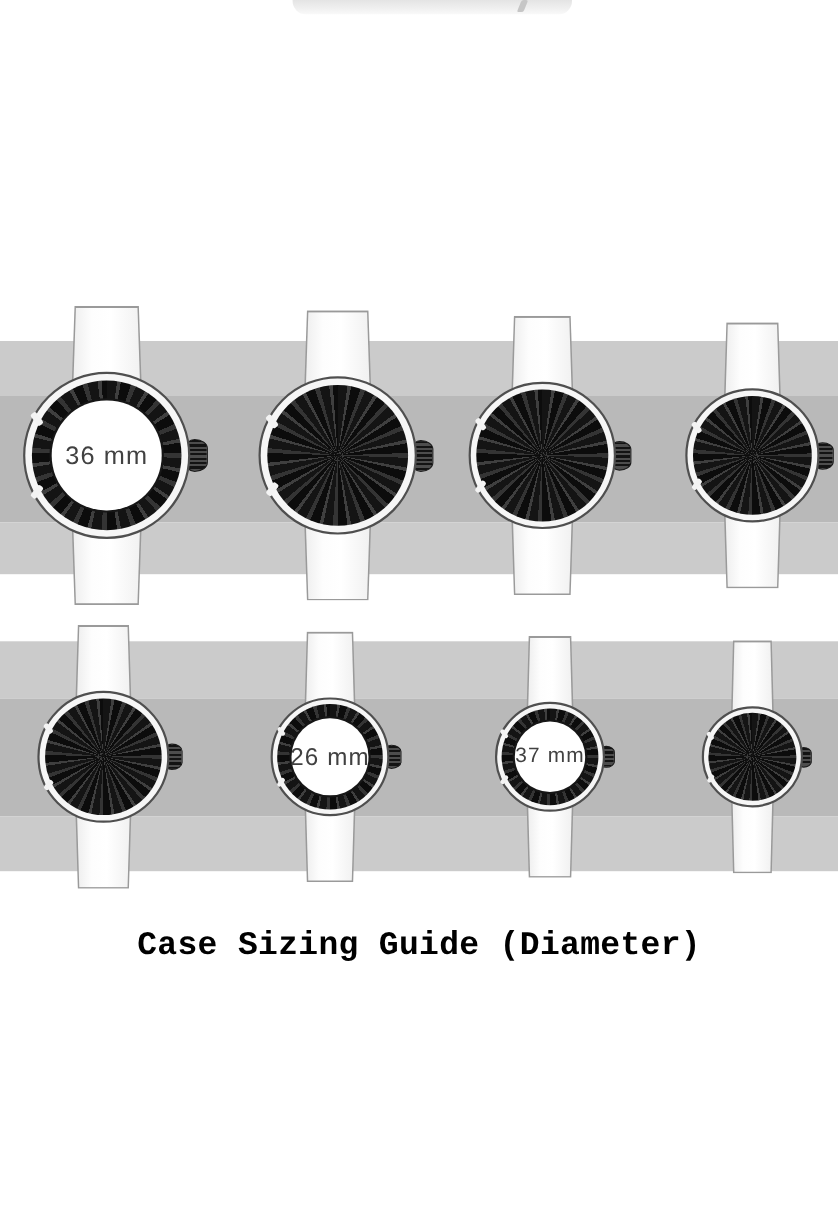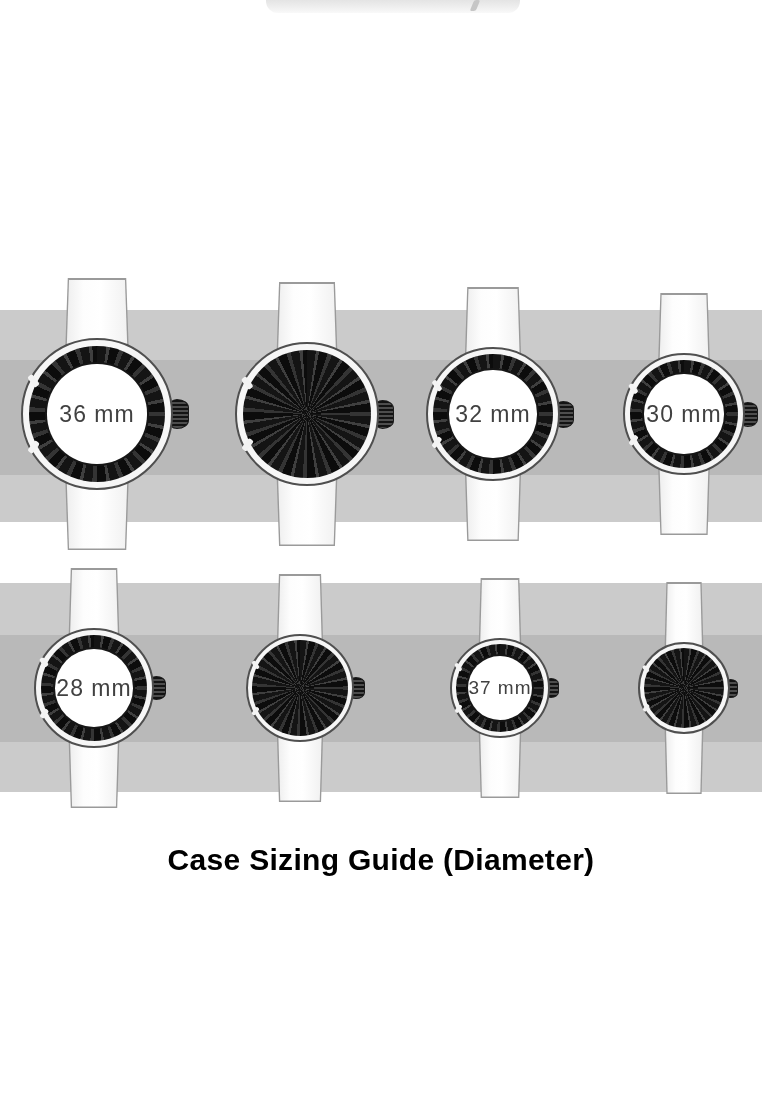--- a/index.html
+++ b/index.html
@@ -140,20 +140,21 @@
   .guide-title {
     position: absolute;
     top: 843px;
     left: 0;
     width: 762px;
     text-align: center;
     font-size: 30px;
     font-weight: bold;
     color: #000000;
     letter-spacing: 0.3px;
+    font-family: Liberation Mono, monospace;
   }
 </style>
 </head>
 <body>
 
 <div class="stage">
 
   <div class="photo-fragment"></div>
 
   <div class="band light b1a"></div>
@@ -186,59 +187,53 @@
     </div>
   </div>
 
   <div class="watch w2">
     <div class="strap"></div>
     <div class="crown"></div>
     <div class="case">
       <div class="bezel"></div>
       <div class="notch notch-top"></div>
       <div class="notch notch-bottom"></div>
+    </div>
+  </div>
+
+  <div class="watch w3">
+    <div class="strap"></div>
+    <div class="crown"></div>
+    <div class="case">
+      <div class="bezel"></div>
+      <div class="notch notch-top"></div>
+      <div class="notch notch-bottom"></div>
+    </div>
+  </div>
+
+  <div class="watch w4">
+    <div class="strap"></div>
+    <div class="crown"></div>
+    <div class="case">
+      <div class="bezel"></div>
+      <div class="notch notch-top"></div>
+      <div class="notch notch-bottom"></div>
+    </div>
+  </div>
+
+  <div class="watch w5">
+    <div class="strap"></div>
+    <div class="crown"></div>
+    <div class="case">
+      <div class="bezel"></div>
+      <div class="notch notch-top"></div>
+      <div class="notch notch-bottom"></div>
       <div class="dial">
-        <span class="size-label">32 mm</span>
+        <span class="size-label">26 mm</span>
       </div>
-    </div>
-  </div>
-
-  <div class="watch w3">
-    <div class="strap"></div>
-    <div class="crown"></div>
-    <div class="case">
-      <div class="bezel"></div>
-      <div class="notch notch-top"></div>
-      <div class="notch notch-bottom"></div>
-      <div class="dial">
-        <span class="size-label">30 mm</span>
-      </div>
-    </div>
-  </div>
-
-  <div class="watch w4">
-    <div class="strap"></div>
-    <div class="crown"></div>
-    <div class="case">
-      <div class="bezel"></div>
-      <div class="notch notch-top"></div>
-      <div class="notch notch-bottom"></div>
-      <div class="dial">
-        <span class="size-label">28 mm</span>
-      </div>
-    </div>
-  </div>
-
-  <div class="watch w5">
-    <div class="strap"></div>
-    <div class="crown"></div>
-    <div class="case">
-      <div class="bezel"></div>
-      <div class="notch notch-top"></div>
-      <div class="notch notch-bottom"></div>
     </div>
   </div>
 
   <div class="watch w6">
     <div class="strap"></div>
     <div class="crown"></div>
     <div class="case">
       <div class="bezel"></div>
       <div class="notch notch-top"></div>
       <div class="notch notch-bottom"></div>

